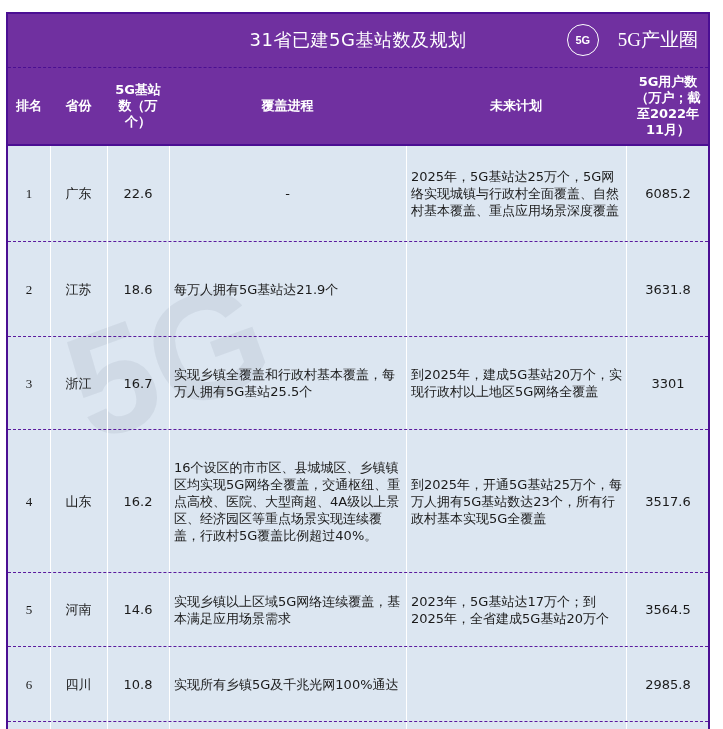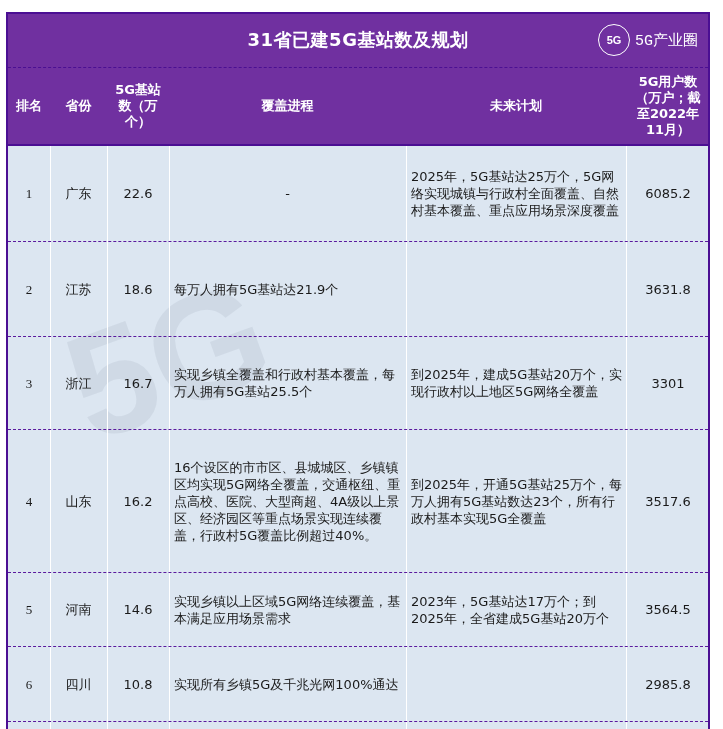--- a/index.html
+++ b/index.html
@@ -1,22 +1,22 @@
 <!DOCTYPE html>
 <html><head>
 <meta charset="utf-8">
 <style>
   html,body{margin:0;padding:0;background:#ffffff;}
   body{width:723px;height:729px;overflow:hidden;position:relative;font-family:"DejaVu Sans","Liberation Sans",sans-serif;}
   .table{position:absolute;left:6px;top:12px;width:704px;height:717px;border-left:2px solid #4b0f93;border-right:2px solid #4b0f93;border-top:2px solid #4b0f93;box-sizing:border-box;background:#dce6f1;overflow:hidden;}
   .title-row{position:absolute;left:0;top:0;width:100%;height:54px;background:#7030a0;border-bottom:1px dashed #4b0f93;box-sizing:border-box;}
-  .title{position:absolute;left:0;right:0;top:14px;text-align:center;color:#ffffff;font-weight:bold;font-size:18px;letter-spacing:0.5px;}
+  .title{position:absolute;left:0;right:0;top:14px;text-align:center;color:#ffffff;font-weight:normal;font-size:18px;letter-spacing:0.5px;}
   .logo{position:absolute;right:10px;top:10px;display:flex;align-items:center;color:#fff;}
   .logo-circle{width:32px;height:32px;border:1.5px solid #fff;border-radius:50%;display:flex;align-items:center;justify-content:center;font-size:11px;font-weight:bold;box-sizing:border-box;font-family:"Liberation Sans",sans-serif;}
-  .logo-text{font-size:15px;margin-left:5px;font-family:Liberation Mono, monospace;}
+  .logo-text{font-size:19px;margin-left:19px;font-family:Liberation Serif, serif;}
   .head-row{position:absolute;left:0;top:54px;width:100%;height:78px;background:#7030a0;border-bottom:2px solid #4b0f93;box-sizing:border-box;}
   .hcell{position:absolute;top:0;height:76px;display:flex;align-items:center;justify-content:center;text-align:center;color:#fff;font-weight:bold;font-size:13px;line-height:16px;}
   .row{position:absolute;left:0;width:100%;border-bottom:1px dashed #5a1a9e;box-sizing:border-box;}
   .cell{position:absolute;top:0;bottom:0;display:flex;align-items:center;font-size:13px;line-height:17px;color:#1a1a1a;box-sizing:border-box;}
   .c-center{justify-content:center;text-align:center;}
   .c-left{justify-content:flex-start;padding-left:5px;padding-right:4px;}
   .vline{position:absolute;top:132px;bottom:0;width:1px;background:#ffffff;}
   .c0{left:0;width:42px;font-family:Liberation Serif, serif;}
   .c1{left:42px;width:57px;}
   .c2{left:99px;width:62px;}

